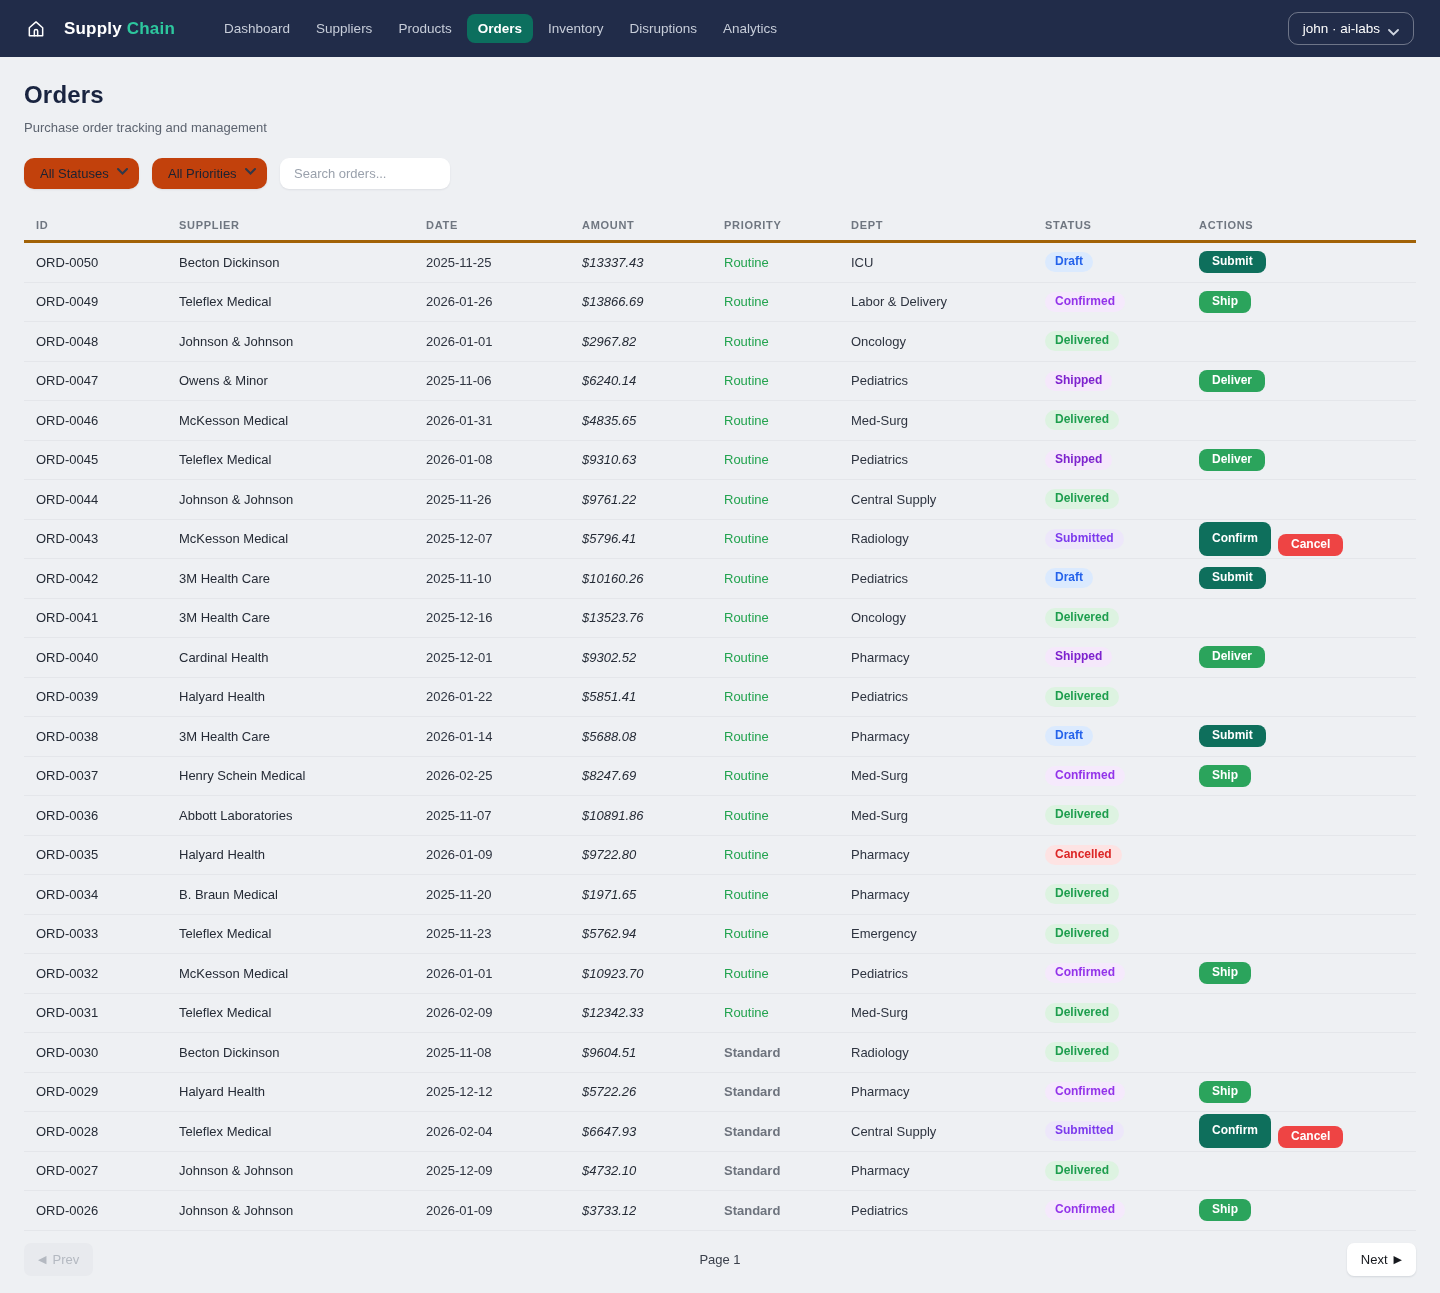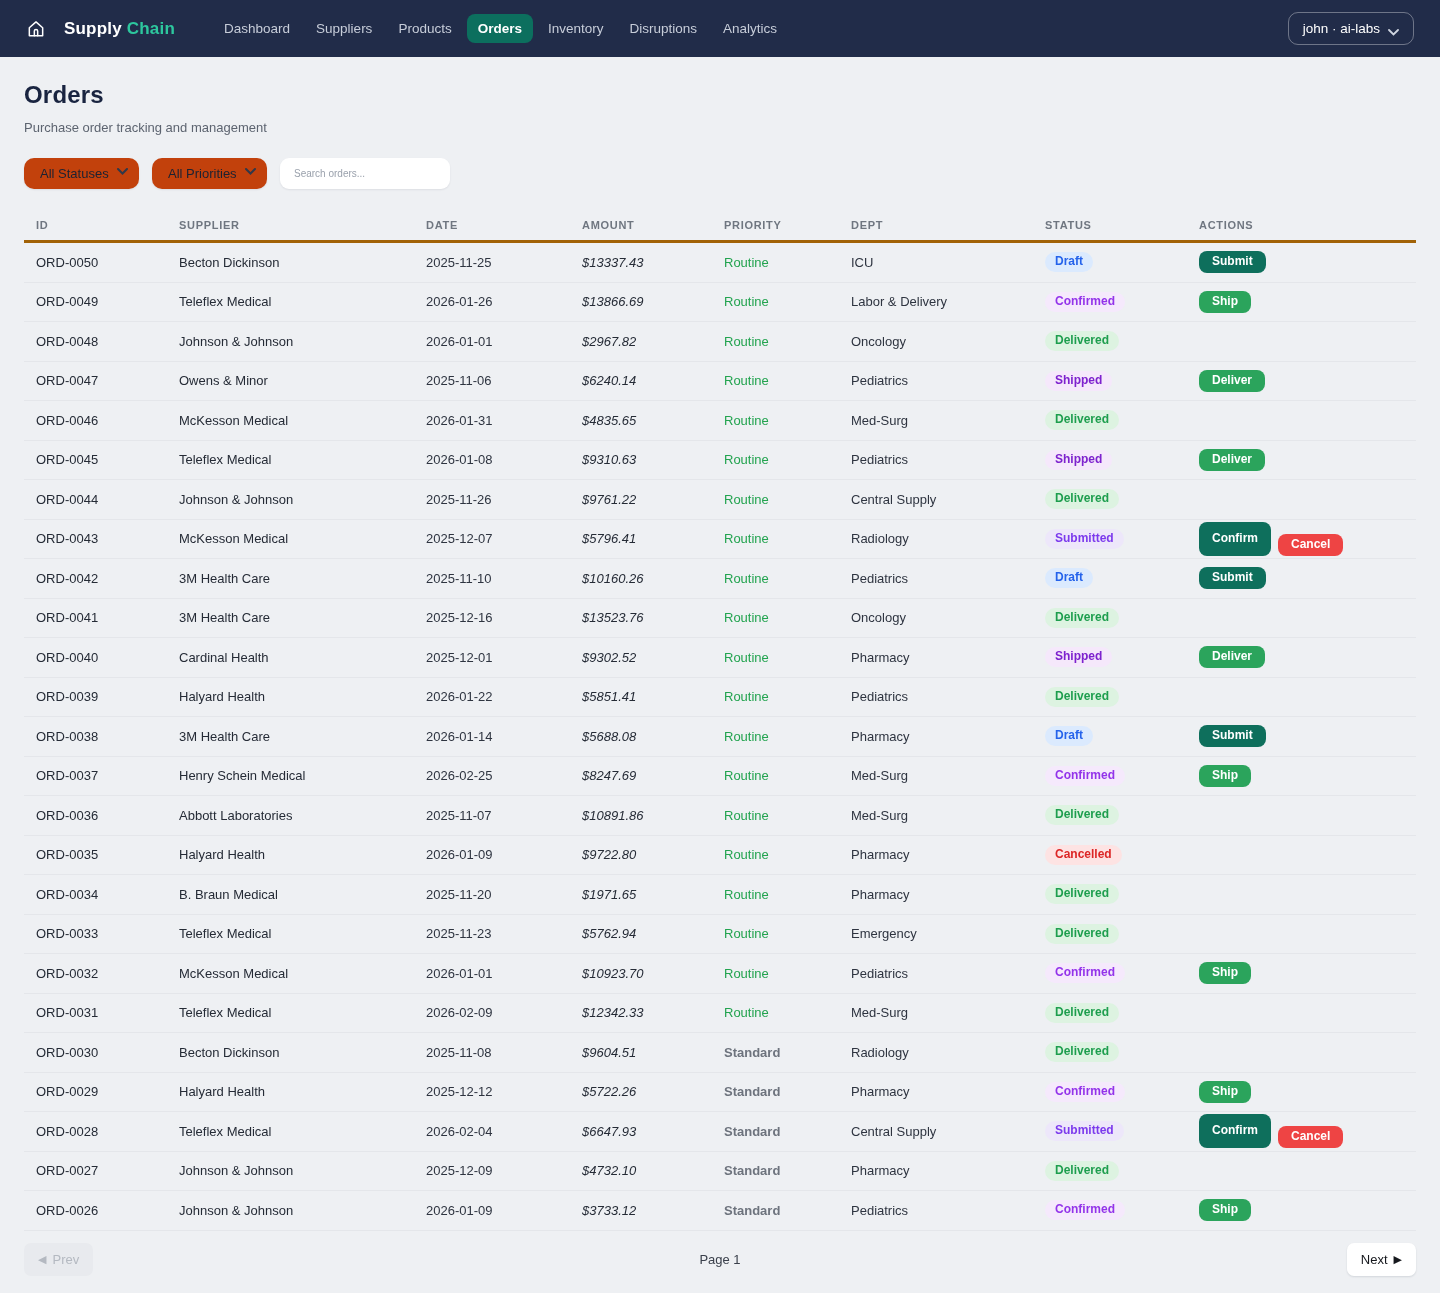--- a/index.html
+++ b/index.html
@@ -49,21 +49,21 @@
     appearance: none; -webkit-appearance: none;
     border: none; background: #c2410c; border-radius: 10px;
     box-shadow: 0 1px 2px rgba(20,30,50,.08);
     font-family: inherit; font-size: 13px; font-weight: 500; color: #1b2232;
     padding: 8px 30px 8px 16px; height: 31px; cursor: pointer;
   }
   .select-chevron { position: absolute; right: 11px; top: 10px; pointer-events: none; display: flex; }
   .search-input {
     border: none; background: #ffffff; border-radius: 9px;
     box-shadow: 0 1px 2px rgba(20,30,50,.08);
-    font-family: inherit; font-size: 10px; color: #1b2232;
+    font-family: inherit; font-size: 13px; color: #1b2232;
     padding: 8px 14px; height: 31px; width: 170px;
   }
   .search-input::placeholder { color: #9aa1ac; }
 
   
   .table { margin-top: 21px; }
   .thead, .tr {
     display: grid;
     grid-template-columns: 143px 247px 156px 142px 127px 194px 154px 1fr;
     align-items: center;

